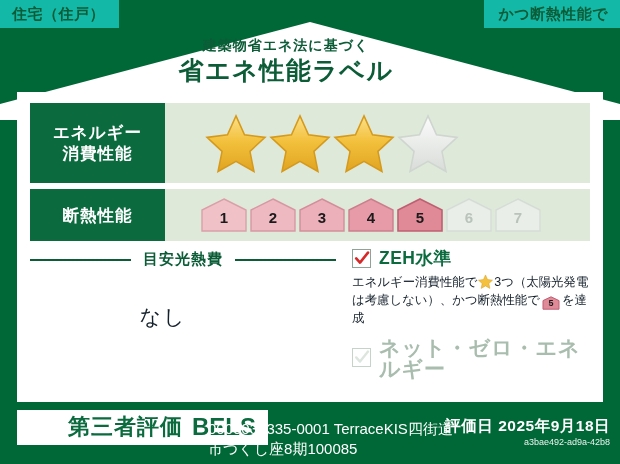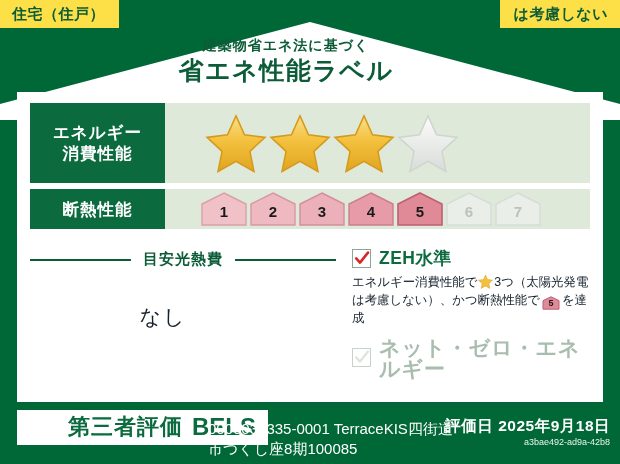--- a/index.html
+++ b/index.html
@@ -20,21 +20,21 @@
     height: 464px;
     background: #006837;
     box-sizing: border-box;
     overflow: hidden;
   }
 
   
   .corner-tag {
     position: absolute;
     top: 0;
-    background: #fde047;
+    background: #14b8a6;
     color: #0b5c37;
     font-weight: bold;
     font-size: 15px;
     letter-spacing: 0.5px;
     padding: 6px 10px 7px 10px;
     box-sizing: border-box;
     white-space: nowrap;
     line-height: 1;
     z-index: 6;
   }
@@ -87,21 +87,21 @@
 
   
   .metric-row {
     position: absolute;
     left: 13px;
     width: 560px;
     display: flex;
     align-items: stretch;
   }
   .metric-row.energy { top: 11px; height: 80px; }
-  .metric-row.insul  { top: 97px; height: 40px; }
+  .metric-row.insul  { top: 97px; height: 52px; }
 
   .metric-label {
     background: #0b6b3f;
     color: #ffffff;
     font-weight: bold;
     font-size: 16.5px;
     letter-spacing: 1px;
     display: flex;
     flex-direction: column;
     align-items: center;
@@ -307,21 +307,21 @@
 </head>
 <body>
 
 <div id="label-root">
 
   <svg class="roof" viewBox="0 0 620 120" preserveAspectRatio="none">
     <polygon points="310,22 620,104 620,120 0,120 0,104" fill="#ffffff"></polygon>
   </svg>
 
   <div class="corner-tag left">住宅（住戸）</div>
-  <div class="corner-tag right">は考慮しない</div>
+  <div class="corner-tag right">かつ断熱性能で</div>
 
   <div class="title-block">
     <div class="title-sub">建築物省エネ法に基づく</div>
     <div class="title-main">省エネ性能ラベル</div>
   </div>
 
   <div class="body-card">
 
     <div class="metric-row energy">
       <div class="metric-label">

